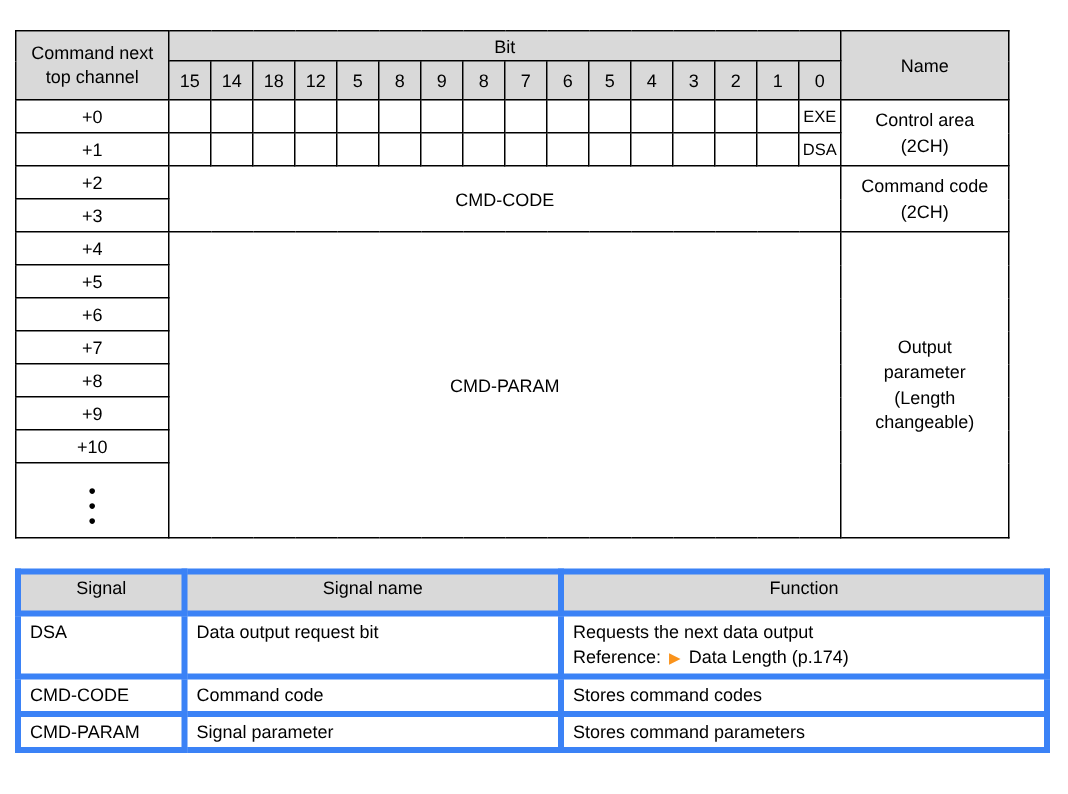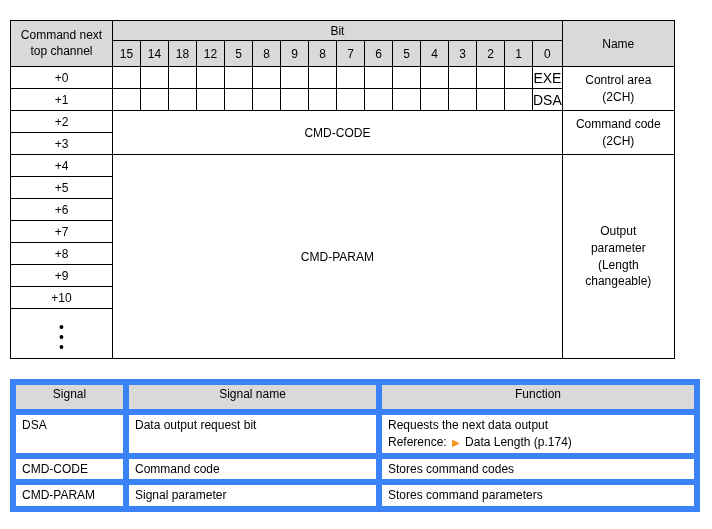--- a/index.html
+++ b/index.html
@@ -64,21 +64,21 @@
     flex-direction: column;
     align-items:center;
     gap:6px;
     font-size:14px;
     line-height:4px;
     padding-top:6px;
   }
   .cell-exe, .cell-dsa {
     width:28px;
     height:22px;
-    font-size:14px;
+    font-size:11px;
   }
   .name-cell {
     text-align:left;
     padding-left:6px;
     line-height:1.4;
   }
   .block-cell {
     text-align:left;
     padding-left:6px;
   }
@@ -88,21 +88,21 @@
     border-left:1px solid #000;
     border-right:1px solid #000;
   }
   .no-left-border{border-left:none;}
 
   .sig-table {
     border-collapse: collapse;
     width: 690px;
   }
   .sig-table th, .sig-table td {
-    border: 6px solid #3b82f6;
+    border: 4px solid #3b82f6;
     padding: 2px 6px;
     text-align: left;
     vertical-align: top;
     font-size: 12px;
   }
   .sig-table th {
     background: #d9d9d9;
     font-weight: normal;
     text-align: center;
     height: 20px;

